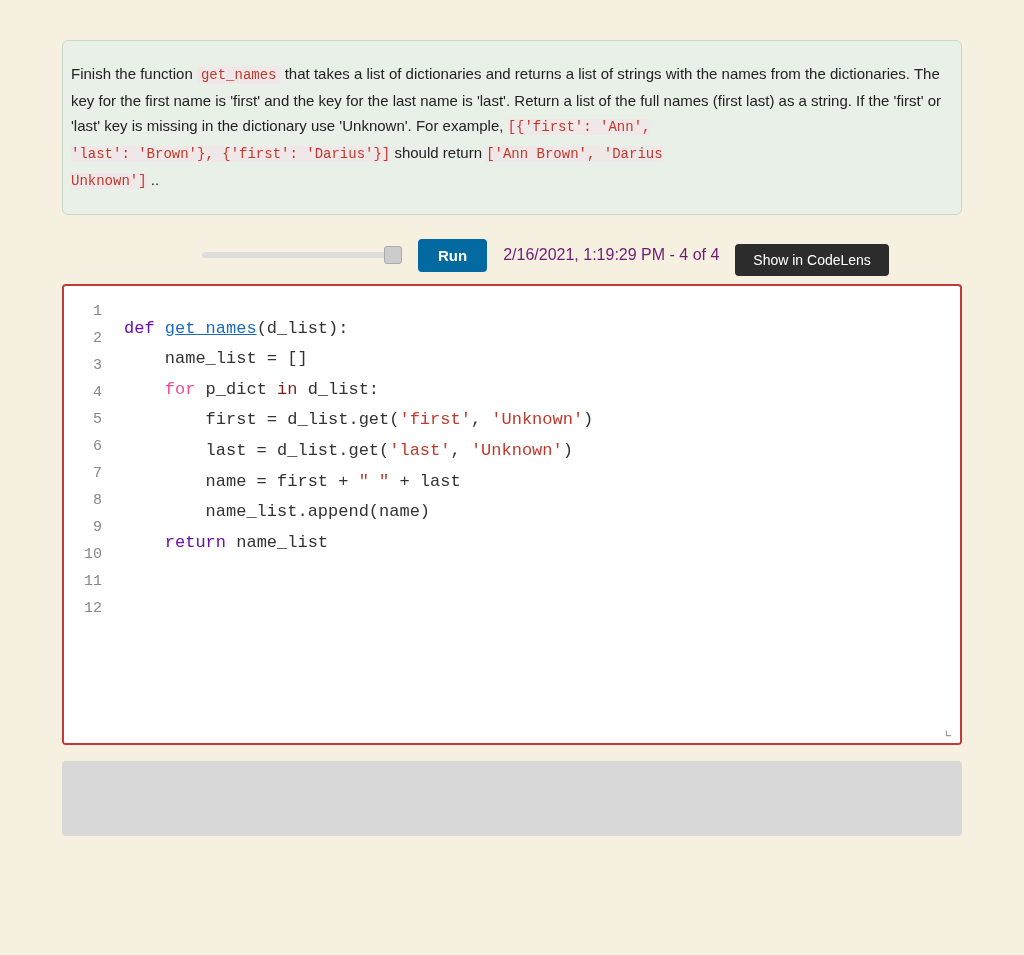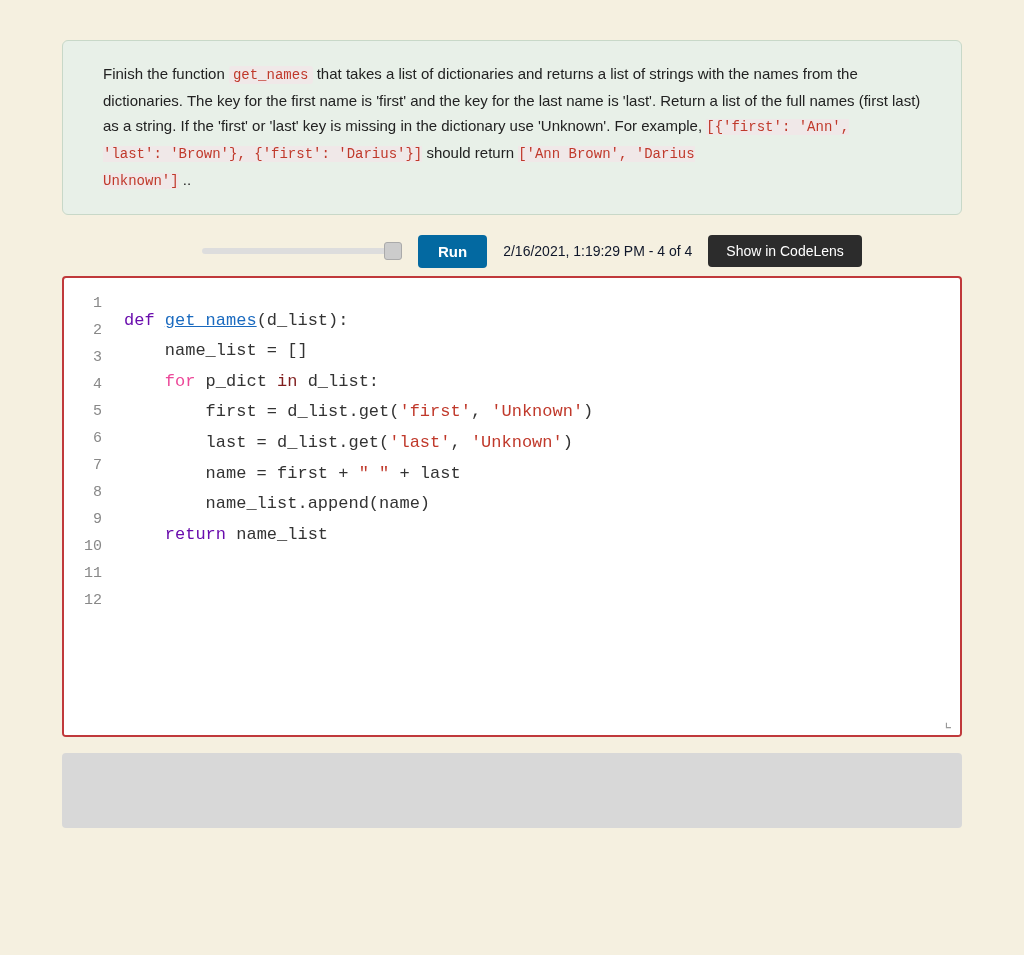--- a/index.html
+++ b/index.html
@@ -21,21 +21,21 @@
 
     .main-container {
       width: 100%;
       max-width: 900px;
     }
 
     .description-box {
       background-color: #e8f0e8;
       border: 1px solid #c8d8c8;
       border-radius: 6px;
-      padding: 20px 40px;
+      padding: 20px 8px;
       margin-bottom: 20px;
       font-size: 15px;
       line-height: 1.7;
       color: #222;
     }
 
     .description-box .inline-code {
       background-color: #f0e8e8;
       color: #c0392b;
       font-family: 'Courier New', Courier, monospace;
@@ -91,32 +91,33 @@
       color: white;
       border: none;
       border-radius: 4px;
       padding: 8px 20px;
       font-size: 15px;
       font-weight: bold;
       cursor: pointer;
     }
 
     .timestamp {
-      color: #0f172a;
-      font-size: 14px;
+      color: #701a75;
+      font-size: 16px;
     }
 
     .codelens-button {
       background-color: #2c2c2c;
       color: white;
       border: none;
       border-radius: 4px;
       padding: 8px 18px;
       font-size: 14px;
       cursor: pointer;
+      margin-top: 9px;
     }
 
     .code-editor {
       border: 2px solid #c0393b;
       border-radius: 4px;
       background: white;
       overflow: hidden;
       margin-bottom: 16px;
     }
 

